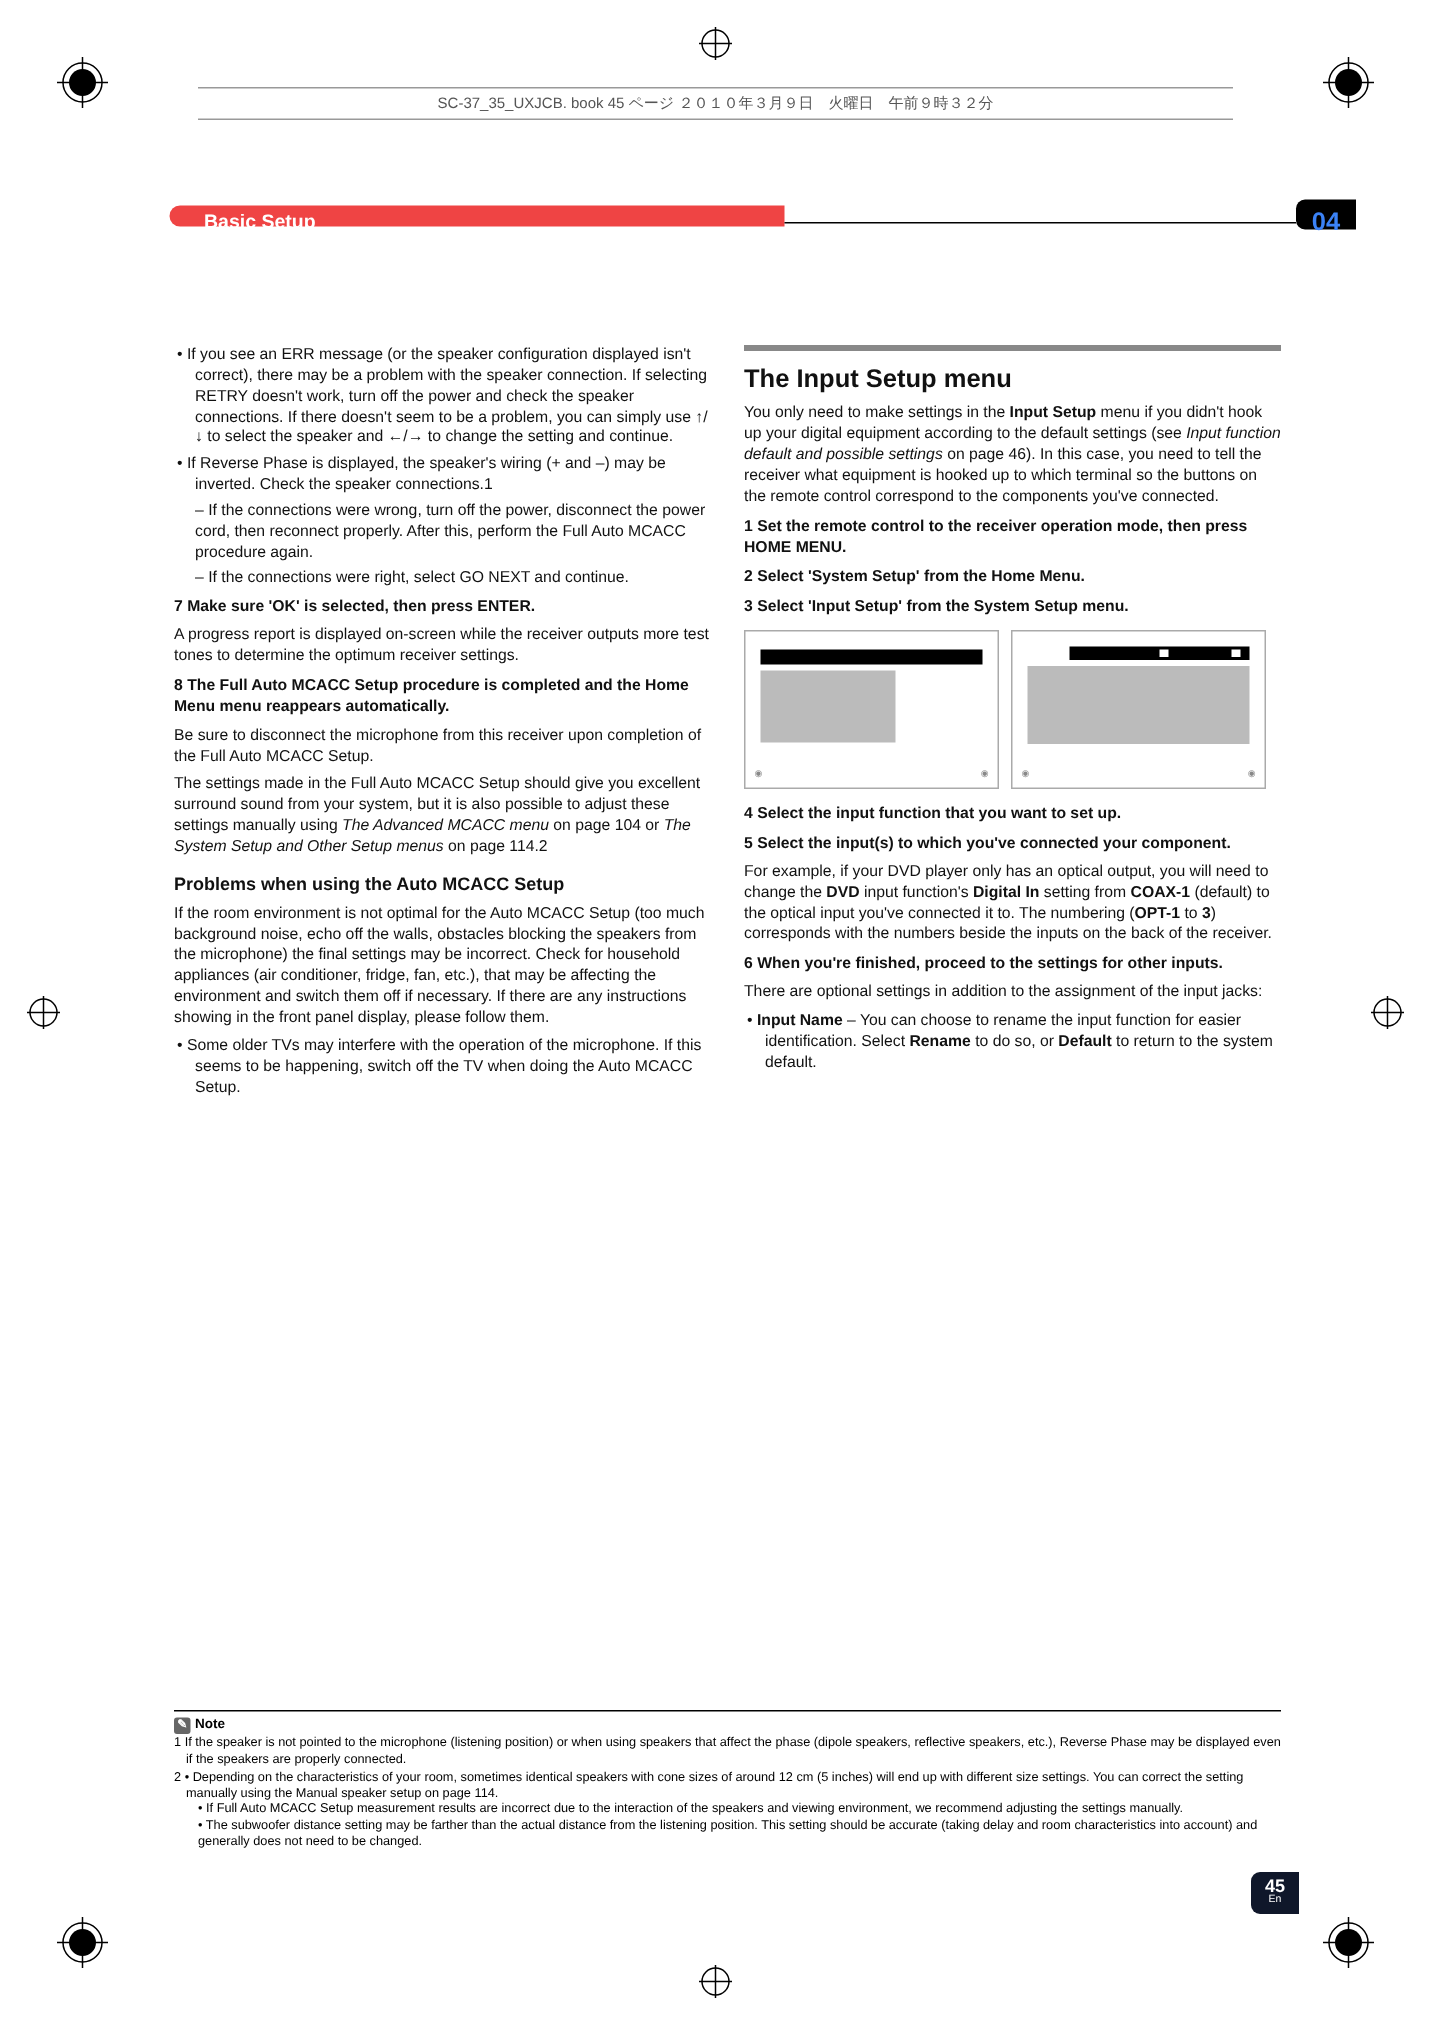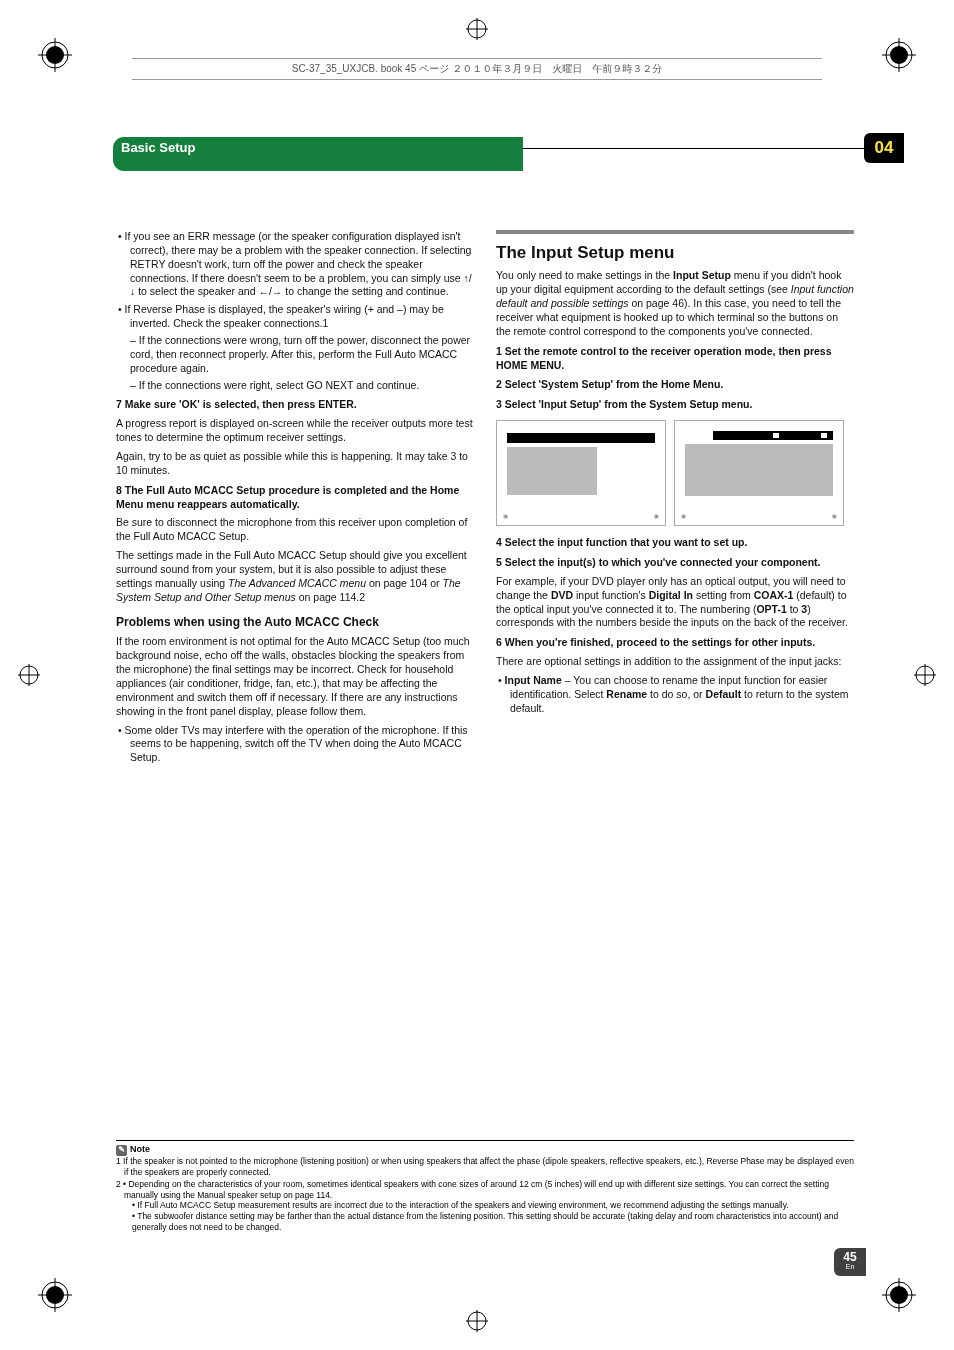--- a/index.html
+++ b/index.html
@@ -37,48 +37,48 @@
   }
 
   .chapter-bar {
     position: absolute;
     top: 137px;
     left: 113px;
     right: 90px;
     height: 22px;
   }
   .chapter-pill {
-    background: #15803d;
+    background: #ef4444;
     color: #fff;
-    height: 34px;
+    height: 14px;
     border-radius: 11px 0 0 11px;
     display: inline-block;
     width: 410px;
     line-height: 22px;
-    padding-left: 8px;
+    padding-left: 23px;
     font-size: 13px;
     font-weight: bold;
     position: relative;
   }
   .chapter-line {
     position: absolute;
     top: 11px;
     left: 410px;
     right: 0;
     height: 1px;
     background: #000;
   }
   .chapter-num {
     position: absolute;
     top: -4px;
     right: -40px;
     width: 40px;
-    height: 30px;
+    height: 20px;
     background: #000;
-    color: #fde047;
+    color: #3b82f6;
     font-size: 17px;
     font-weight: bold;
     text-align: center;
     line-height: 30px;
     border-radius: 6px 0 0 6px;
   }
 
   .content {
     position: absolute;
     top: 230px;
@@ -152,21 +152,21 @@
   .note-ol .n2::before { content: "2 "; margin-left:-8px;}
   .note-ol li { margin-bottom: 1px; }
   .note-ol .sub { margin-left: 8px; }
 
   .page-num {
     position: absolute;
     bottom: 74px;
     right: 88px;
     width: 32px;
     height: 28px;
-    background: #404040;
+    background: #0f172a;
     color: #fff;
     border-radius: 6px 0 0 6px;
     text-align: center;
     font-size: 12px;
     font-weight: bold;
     padding-top: 2px;
   }
   .page-num .lang { display:block; font-size:7px; font-weight:normal; margin-top:-1px;}
 
   .colbreak { break-after: column; }
@@ -248,29 +248,28 @@
   <ul>
     <li>If you see an ERR message (or the speaker configuration displayed isn't correct), there may be a problem with the speaker connection. If selecting RETRY doesn't work, turn off the power and check the speaker connections. If there doesn't seem to be a problem, you can simply use ↑/↓ to select the speaker and ←/→ to change the setting and continue.</li>
     <li><span>If Reverse Phase is displayed, the speaker's wiring (+ and –) may be inverted. Check the speaker connections.1</span>
       <div style="margin-top:3px;">– If the connections were wrong, turn off the power, disconnect the power cord, then reconnect properly. After this, perform the Full Auto MCACC procedure again.</div>
       <div style="margin-top:3px;">– If the connections were right, select GO NEXT and continue.</div>
     </li>
   </ul>
 
   <p class="step-head">7    Make sure 'OK' is selected, then press ENTER.</p>
   <p>A progress report is displayed on-screen while the receiver outputs more test tones to determine the optimum receiver settings.</p>
-  <p>Again, try to be as quiet as possible while this is happening. It may take 3 to 10 minutes.</p>
 
   <p class="step-head">8    The Full Auto MCACC Setup procedure is completed and the Home Menu menu reappears automatically.</p>
   <p>Be sure to disconnect the microphone from this receiver upon completion of the Full Auto MCACC Setup.</p>
   <p>
     <span>The settings made in the Full Auto MCACC Setup should give you excellent surround sound from your system, but it is also possible to adjust these settings manually using </span><span class="ital">The Advanced MCACC menu</span><span> on page 104 or </span><span class="ital">The System Setup and Other Setup menus</span><span> on page 114.2</span>
   </p>
 
-  <p class="h3">Problems when using the Auto MCACC Check</p>
+  <p class="h3">Problems when using the Auto MCACC Setup</p>
   <p>If the room environment is not optimal for the Auto MCACC Setup (too much background noise, echo off the walls, obstacles blocking the speakers from the microphone) the final settings may be incorrect. Check for household appliances (air conditioner, fridge, fan, etc.), that may be affecting the environment and switch them off if necessary. If there are any instructions showing in the front panel display, please follow them.</p>
   <ul>
     <li>Some older TVs may interfere with the operation of the microphone. If this seems to be happening, switch off the TV when doing the Auto MCACC Setup.</li>
   </ul>
 
   <div class="colbreak"></div>
 
   <span class="h2-accent"></span>
   <p class="h2">The Input Setup menu</p>
   <p>

